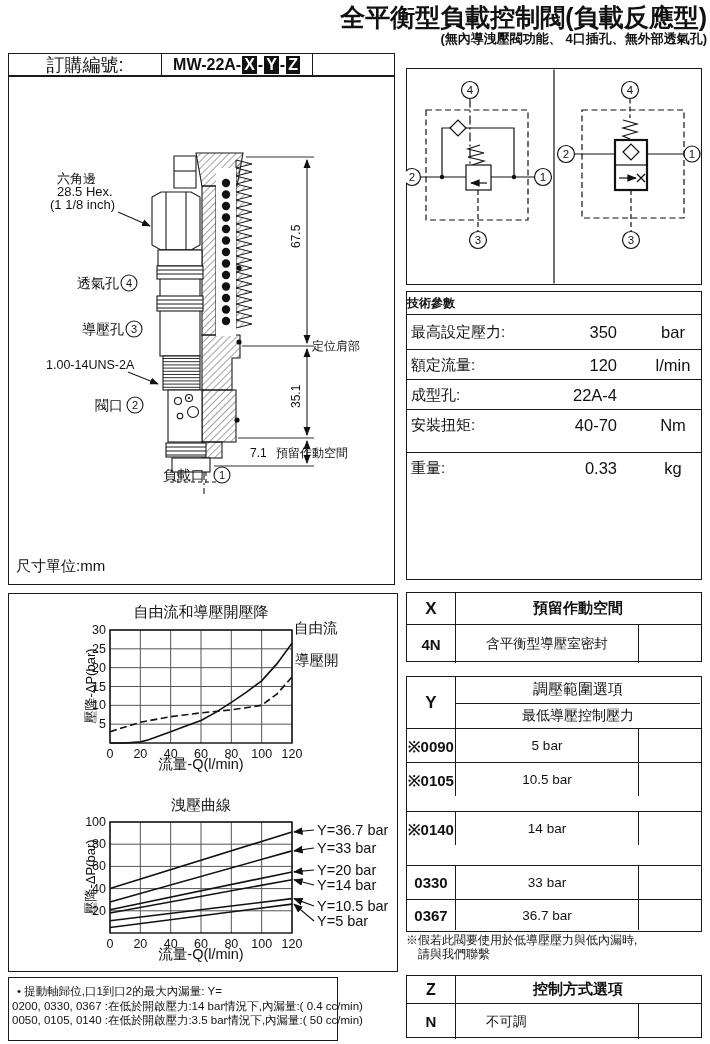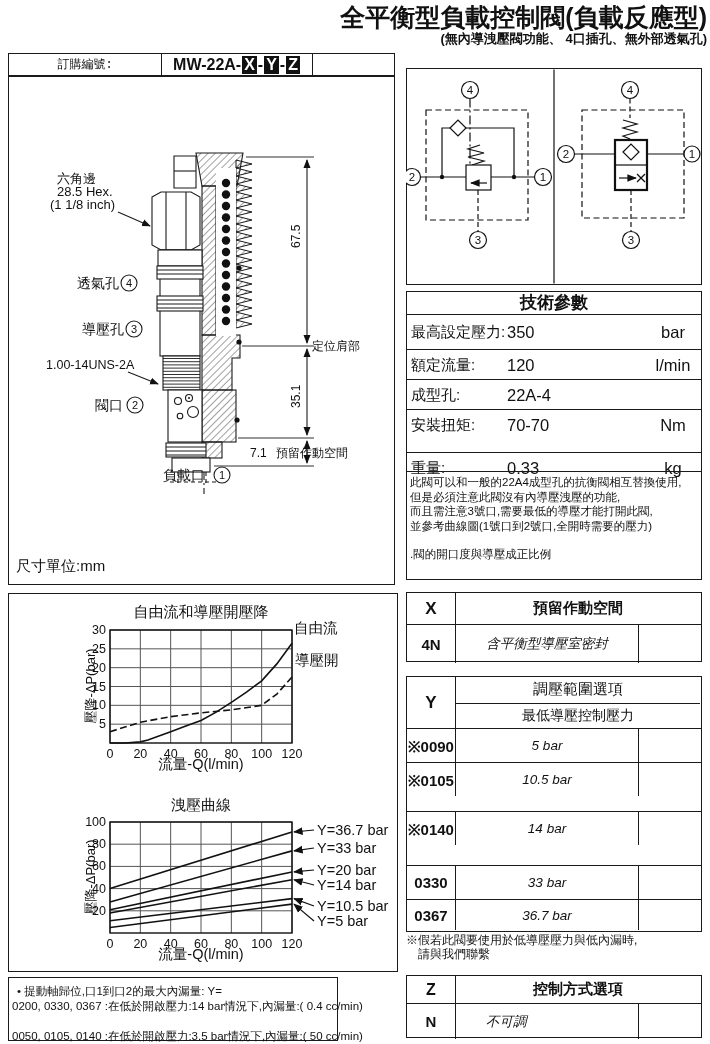--- a/index.html
+++ b/index.html
@@ -3,55 +3,55 @@
 <meta charset="utf-8">
 <style>
   html,body { margin:0; padding:0; background:#fff; }
   .page { position:relative; width:710px; height:1044px; background:#fff; color:#111;
           font-family:"Liberation Sans", sans-serif; overflow:hidden; }
   .abs { position:absolute; }
   .box { position:absolute; border:1.5px solid #1a1a1a; box-sizing:border-box; background:#fff; }
   .title { position:absolute; right:3px; top:1px; font-size:25px; font-weight:bold; white-space:nowrap; }
   .subtitle { position:absolute; right:3px; top:30px; font-size:13px; font-weight:bold; white-space:nowrap; }
   .order-box { left:8px; top:53px; width:387px; height:23px; display:flex; align-items:stretch; }
-  .order-label { width:152px; display:flex; align-items:center; justify-content:center; font-size:12px;font-family:Liberation Mono, monospace; }
+  .order-label { width:152px; display:flex; align-items:center; justify-content:center; font-size:18px; }
   .order-code { width:150px; border-left:1.5px solid #1a1a1a; border-right:1.5px solid #1a1a1a;
                 display:flex; align-items:center; justify-content:center; font-size:16px; font-weight:bold; }
   .inv { background:#111; color:#fff; padding:0 2px; margin:0 1px; }
   .drawing-box { left:8px; top:76px; width:387px; height:509px; }
   .schem-box { left:406px; top:68px; width:296px; height:217px; }
   .tech-box { left:406px; top:291px; width:296px; height:289px; }
-  .tech-header { position:absolute; left:0; top:0; width:100%; height:22px; text-align:center;
-                 font-size:17px; font-weight:bold; line-height:22px; }
+  .tech-header { position:absolute; left:0; top:0; width:100%; height:22px; text-align:left;
+                 font-size:12px; font-weight:bold; line-height:22px; }
   .t-row { position:absolute; left:0; width:100%; border-top:1.2px solid #1a1a1a; box-sizing:border-box; }
   .t-lab { position:absolute; left:4px; top:50%; transform:translateY(-50%); font-size:15px; white-space:nowrap;text-align:center; }
   .t-val { position:absolute; left:100px; width:110px; top:50%; transform:translateY(-50%);
-           text-align:left; font-size:16.5px; }
+           text-align:right; font-size:16.5px; }
   .t-unit { position:absolute; left:238px; width:56px; top:50%; transform:translateY(-50%);
             text-align:center; font-size:16.5px; }
   .tech-notes { position:absolute; left:0; top:179px; width:100%; height:110px; border-top:1.2px solid #1a1a1a;
                 box-sizing:border-box; padding:3px 2px 0 3px; font-size:11.5px; line-height:14.6px; }
   .tech-notes .gap { margin-top:14px; }
   .opt-table { position:absolute; left:406px; width:296px; border:1.5px solid #1a1a1a; box-sizing:border-box; background:#fff; }
   .o-row { position:absolute; left:0; width:100%; box-sizing:border-box; }
   .o-top { border-top:1.2px solid #1a1a1a; }
   .o-code { position:absolute; left:0; top:0; width:49px; height:100%; border-right:1.2px solid #1a1a1a;
             box-sizing:border-box; display:flex; align-items:center; justify-content:center;
             font-weight:bold; font-size:15px; }
   .o-head { position:absolute; left:49px; top:0; width:244px; height:100%; display:flex;
             align-items:center; justify-content:center; font-size:15px; }
   .o-desc { position:absolute; left:49px; top:0; width:183px; height:100%; border-right:1.2px solid #1a1a1a;
-            box-sizing:border-box; display:flex; align-items:center; justify-content:center; font-size:13.5px;font-style:italic; }
+            box-sizing:border-box; display:flex; align-items:center; justify-content:center; font-size:13.5px; }
   .bold { font-weight:bold; }
   .y-note { position:absolute; left:406px; top:934px; width:300px; font-size:12px; line-height:13.5px; }
   .charts-box { left:8px; top:593px; width:390px; height:379px; }
   .foot-box { left:8px; top:977px; width:330px; height:64px; font-size:11.5px; line-height:14px; }
   .foot-l1 { position:absolute; left:8px; top:6px; }
   .foot-l2 { position:absolute; left:3px; top:21px; white-space:nowrap; }
-  .foot-l3 { position:absolute; left:3px; top:51px; white-space:nowrap; }
+  .foot-l3 { position:absolute; left:3px; top:35px; white-space:nowrap; }
   svg text { fill:#111; font-family:"Liberation Sans", sans-serif; }
 </style>
 </head>
 <body>
 
 <div class="page">
 
   <div class="title">全平衡型負載控制閥(負載反應型)</div>
   <div class="subtitle">(無內導洩壓閥功能、 4口插孔、無外部透氣孔)</div>
 
@@ -263,34 +263,27 @@
       <span class="t-val">120</span>
       <span class="t-unit">l/min</span>
     </div>
     <div class="t-row" style="top:87px; height:30px;">
       <span class="t-lab">成型孔:</span>
       <span class="t-val">22A-4</span>
       <span class="t-unit"></span>
     </div>
     <div class="t-row" style="top:117px; height:31px;">
       <span class="t-lab">安裝扭矩:</span>
-      <span class="t-val">70-70</span>
+      <span class="t-val">40-70</span>
       <span class="t-unit">Nm</span>
     </div>
     <div class="t-row" style="top:148px; height:31px;margin-top:12px;">
       <span class="t-lab">重量:</span>
       <span class="t-val">0.33</span>
       <span class="t-unit">kg</span>
-    </div>
-    <div class="tech-notes">
-      <div>此閥可以和一般的22A4成型孔的抗衡閥相互替換使用,</div>
-      <div>但是必須注意此閥沒有內導壓洩壓的功能,</div>
-      <div>而且需注意3號口,需要最低的導壓才能打開此閥,</div>
-      <div>並參考曲線圖(1號口到2號口,全開時需要的壓力)</div>
-      <div class="gap">.閥的開口度與導壓成正比例</div>
     </div>
   </div>
 
   <div class="opt-table" style="top:592px; height:70px;">
     <div class="o-row" style="top:0; height:31px;">
       <div class="o-code" style="font-size:17px;">X</div>
       <div class="o-head bold">預留作動空間</div>
     </div>
     <div class="o-row o-top" style="top:31px; height:39px;">
       <div class="o-code">4N</div>

